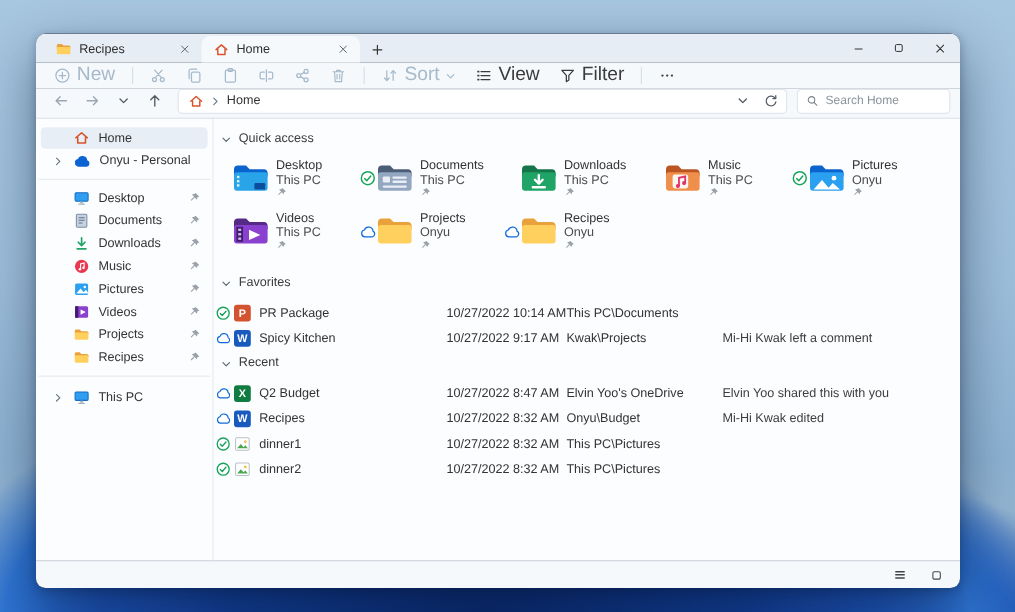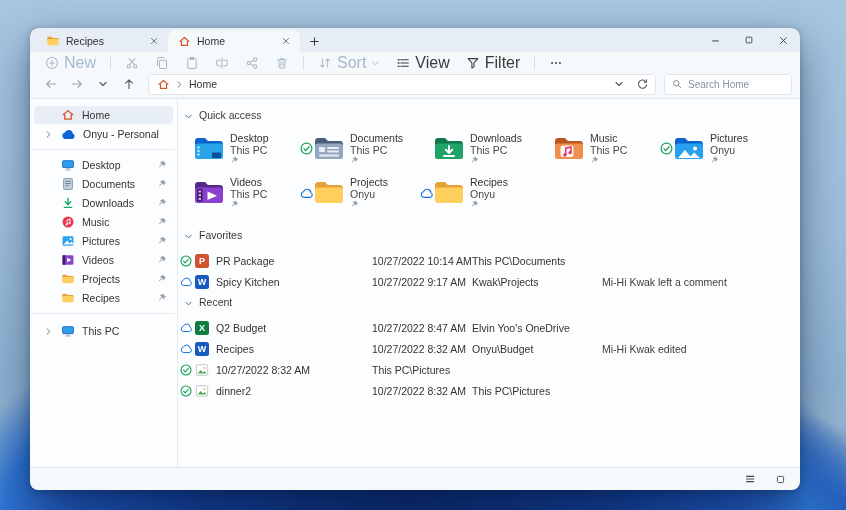--- a/index.html
+++ b/index.html
@@ -815,20 +815,21 @@
               <svg width="13" height="10">
                 <use href="#sy-cloud"></use>
               </svg>
             </span>
           <span class="ficon">
               <span class="filetype-badge ft-excel">X</span>
             </span>
           <span>Q2 Budget</span>
           <span>10/27/2022 8:47 AM</span>
           <span>Elvin Yoo's OneDrive</span>
+          <span class="fnote">Elvin Yoo shared this with you</span>
         </div>
         <div class="frow">
           <span class="fsync">
               <svg width="13" height="10">
                 <use href="#sy-cloud"></use>
               </svg>
             </span>
           <span class="ficon">
               <span class="filetype-badge ft-word">W</span>
             </span>
@@ -841,20 +842,21 @@
           <span class="fsync">
               <svg width="12" height="12">
                 <use href="#sy-check"></use>
               </svg>
             </span>
           <span class="ficon">
               <svg width="14" height="14">
                 <use href="#sy-image-file"></use>
               </svg>
             </span>
+          <span>dinner1</span>
           <span>10/27/2022 8:32 AM</span>
           <span>This PC\Pictures</span>
           <span class="fnote"></span>
         </div>
         <div class="frow">
           <span class="fsync">
               <svg width="12" height="12">
                 <use href="#sy-check"></use>
               </svg>
             </span>

